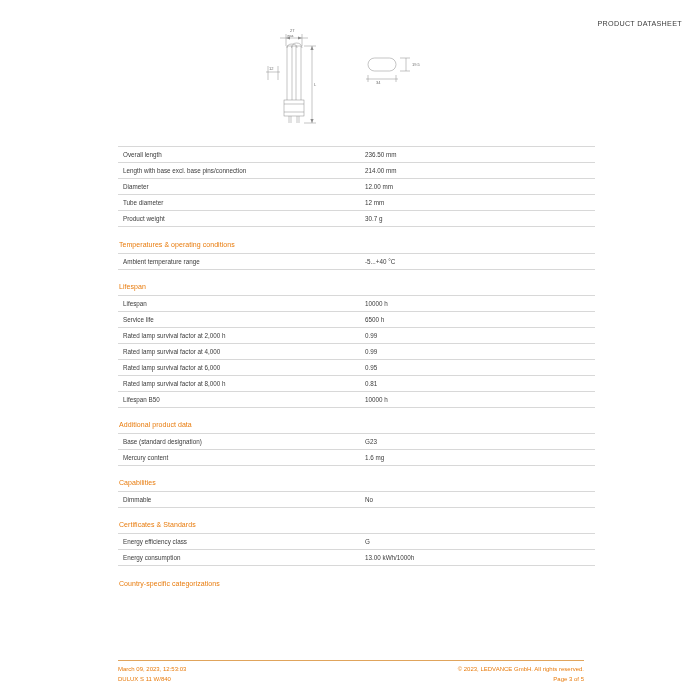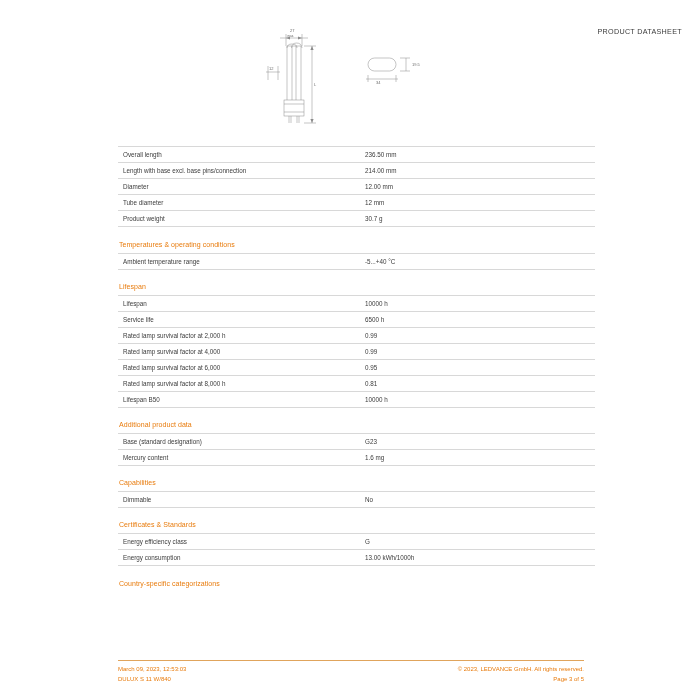--- a/index.html
+++ b/index.html
@@ -18,21 +18,21 @@
   .page {
     position: relative;
     width: 700px;
     height: 700px;
     box-sizing: border-box;
   }
 
   
   .header {
     position: absolute;
-    top: 16px;
+    top: 8px;
     left: 0;
     right: 0;
     height: 14px;
     padding: 4px 18px 0 0;
     text-align: right;
   }
   .header-title {
     font-size: 7.2px;
     letter-spacing: 0.3px;
     color: #3a3a3a;

